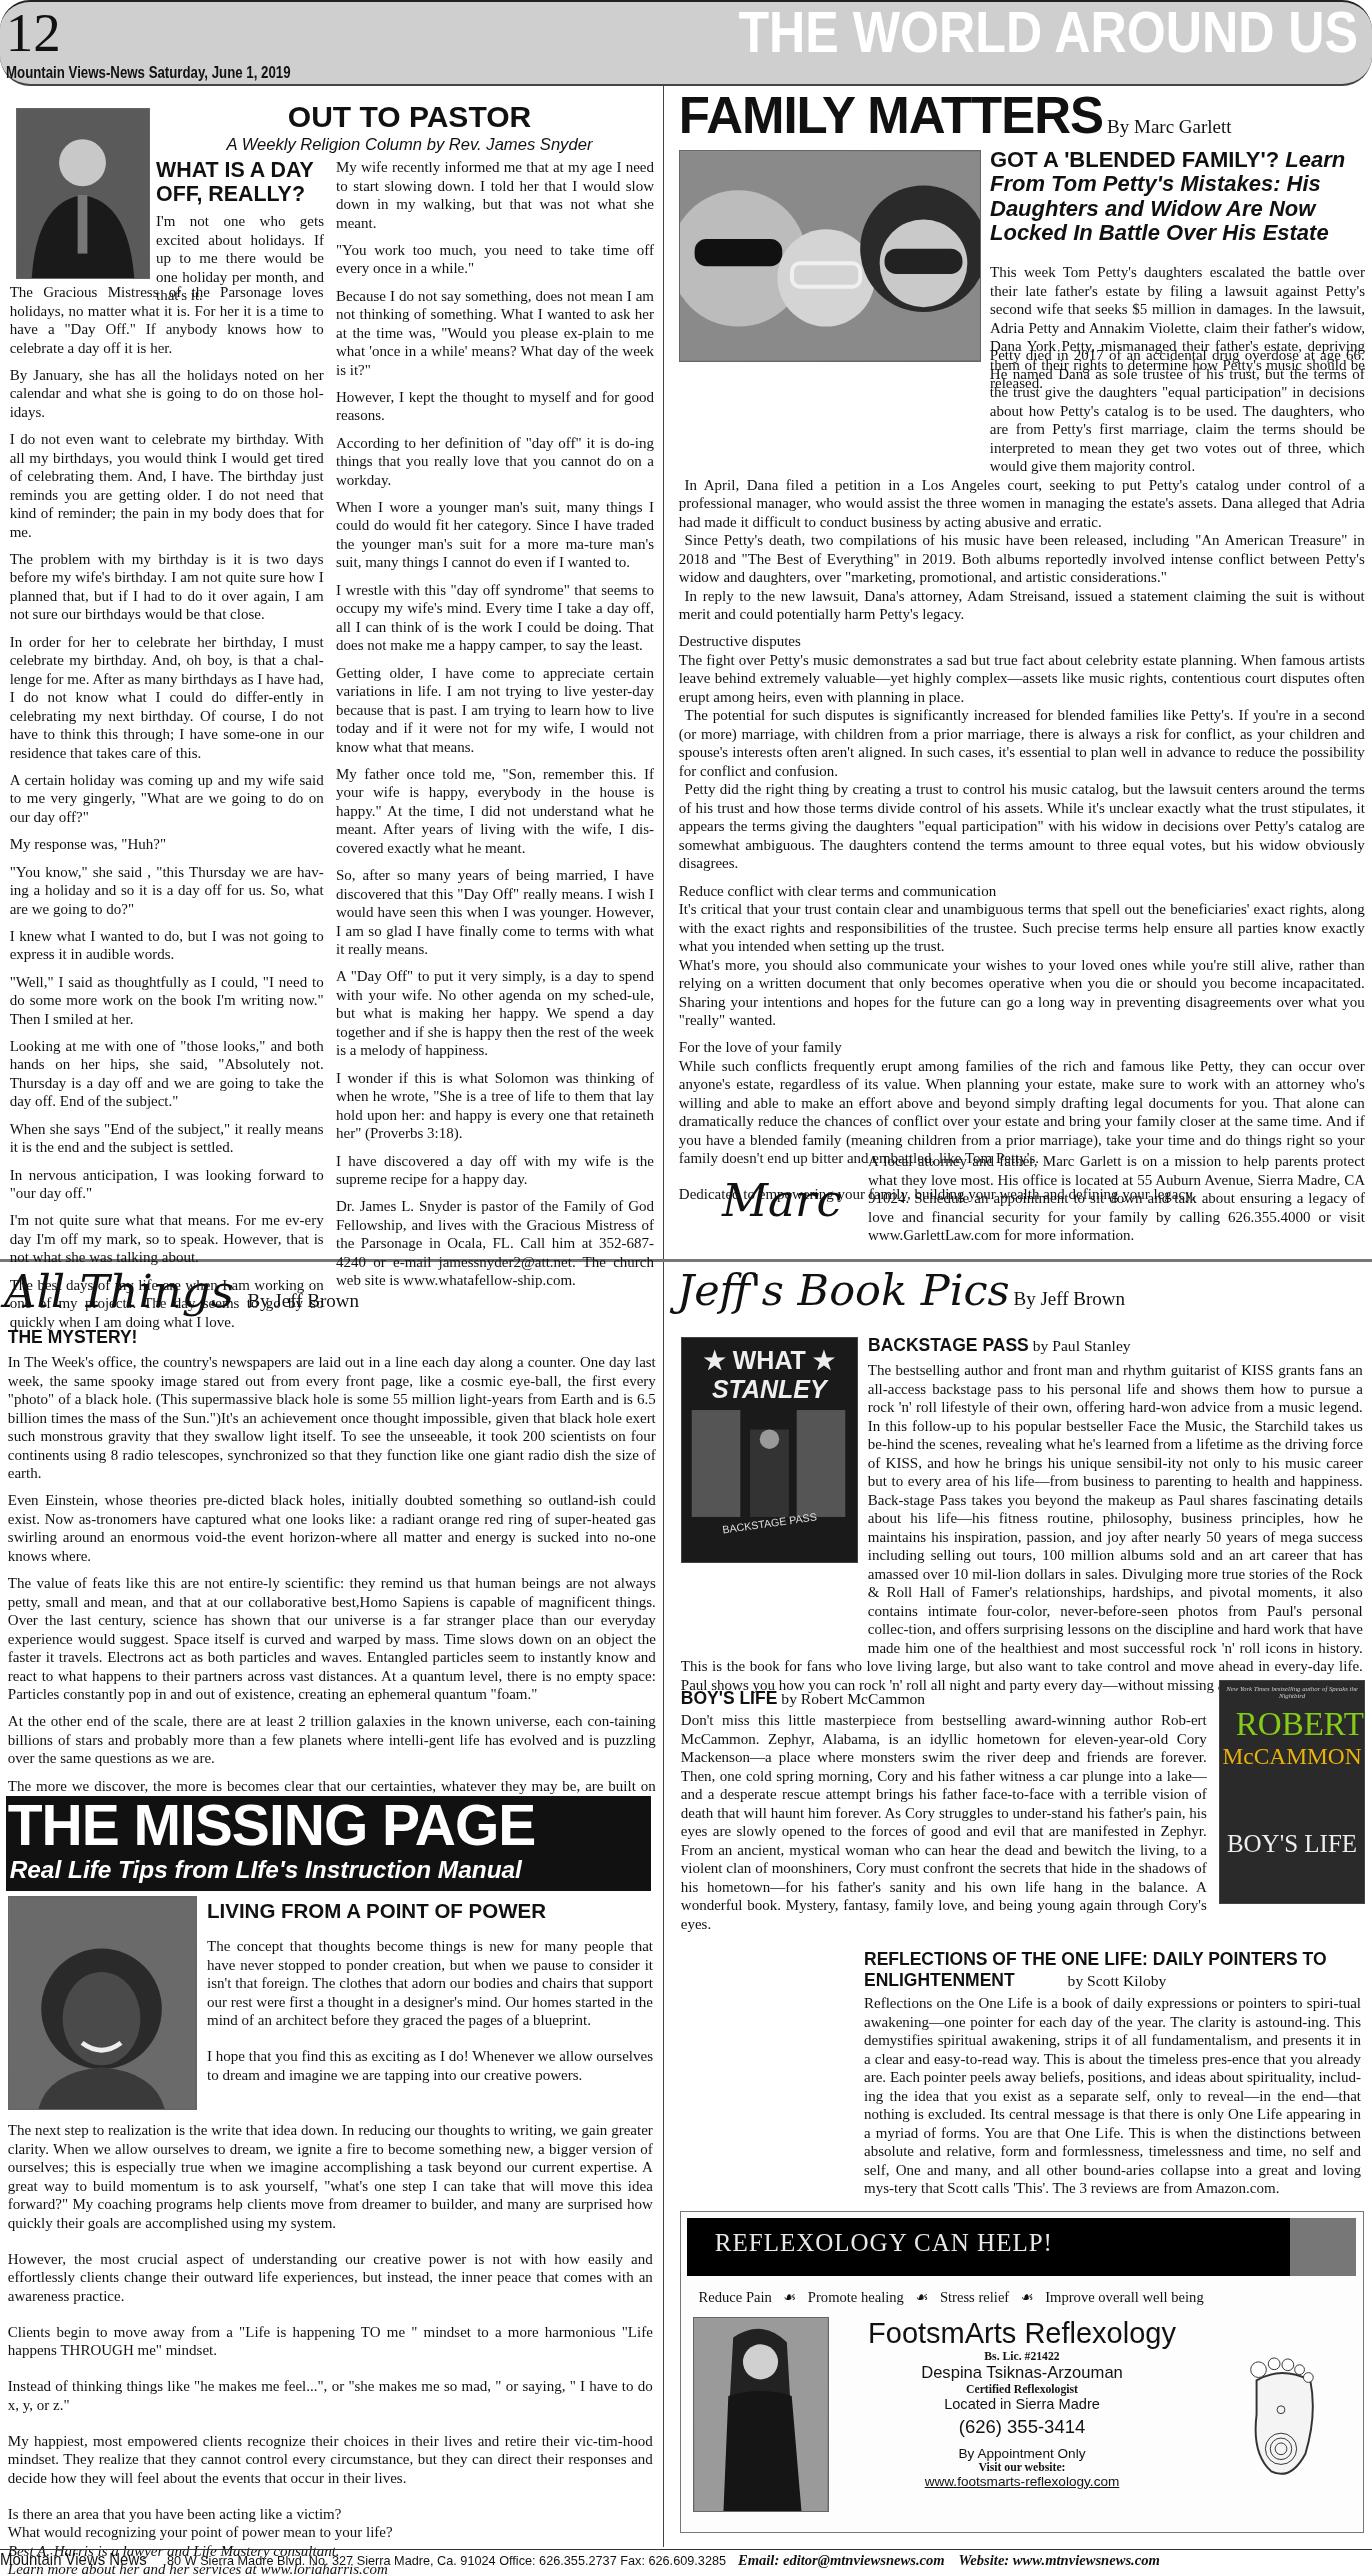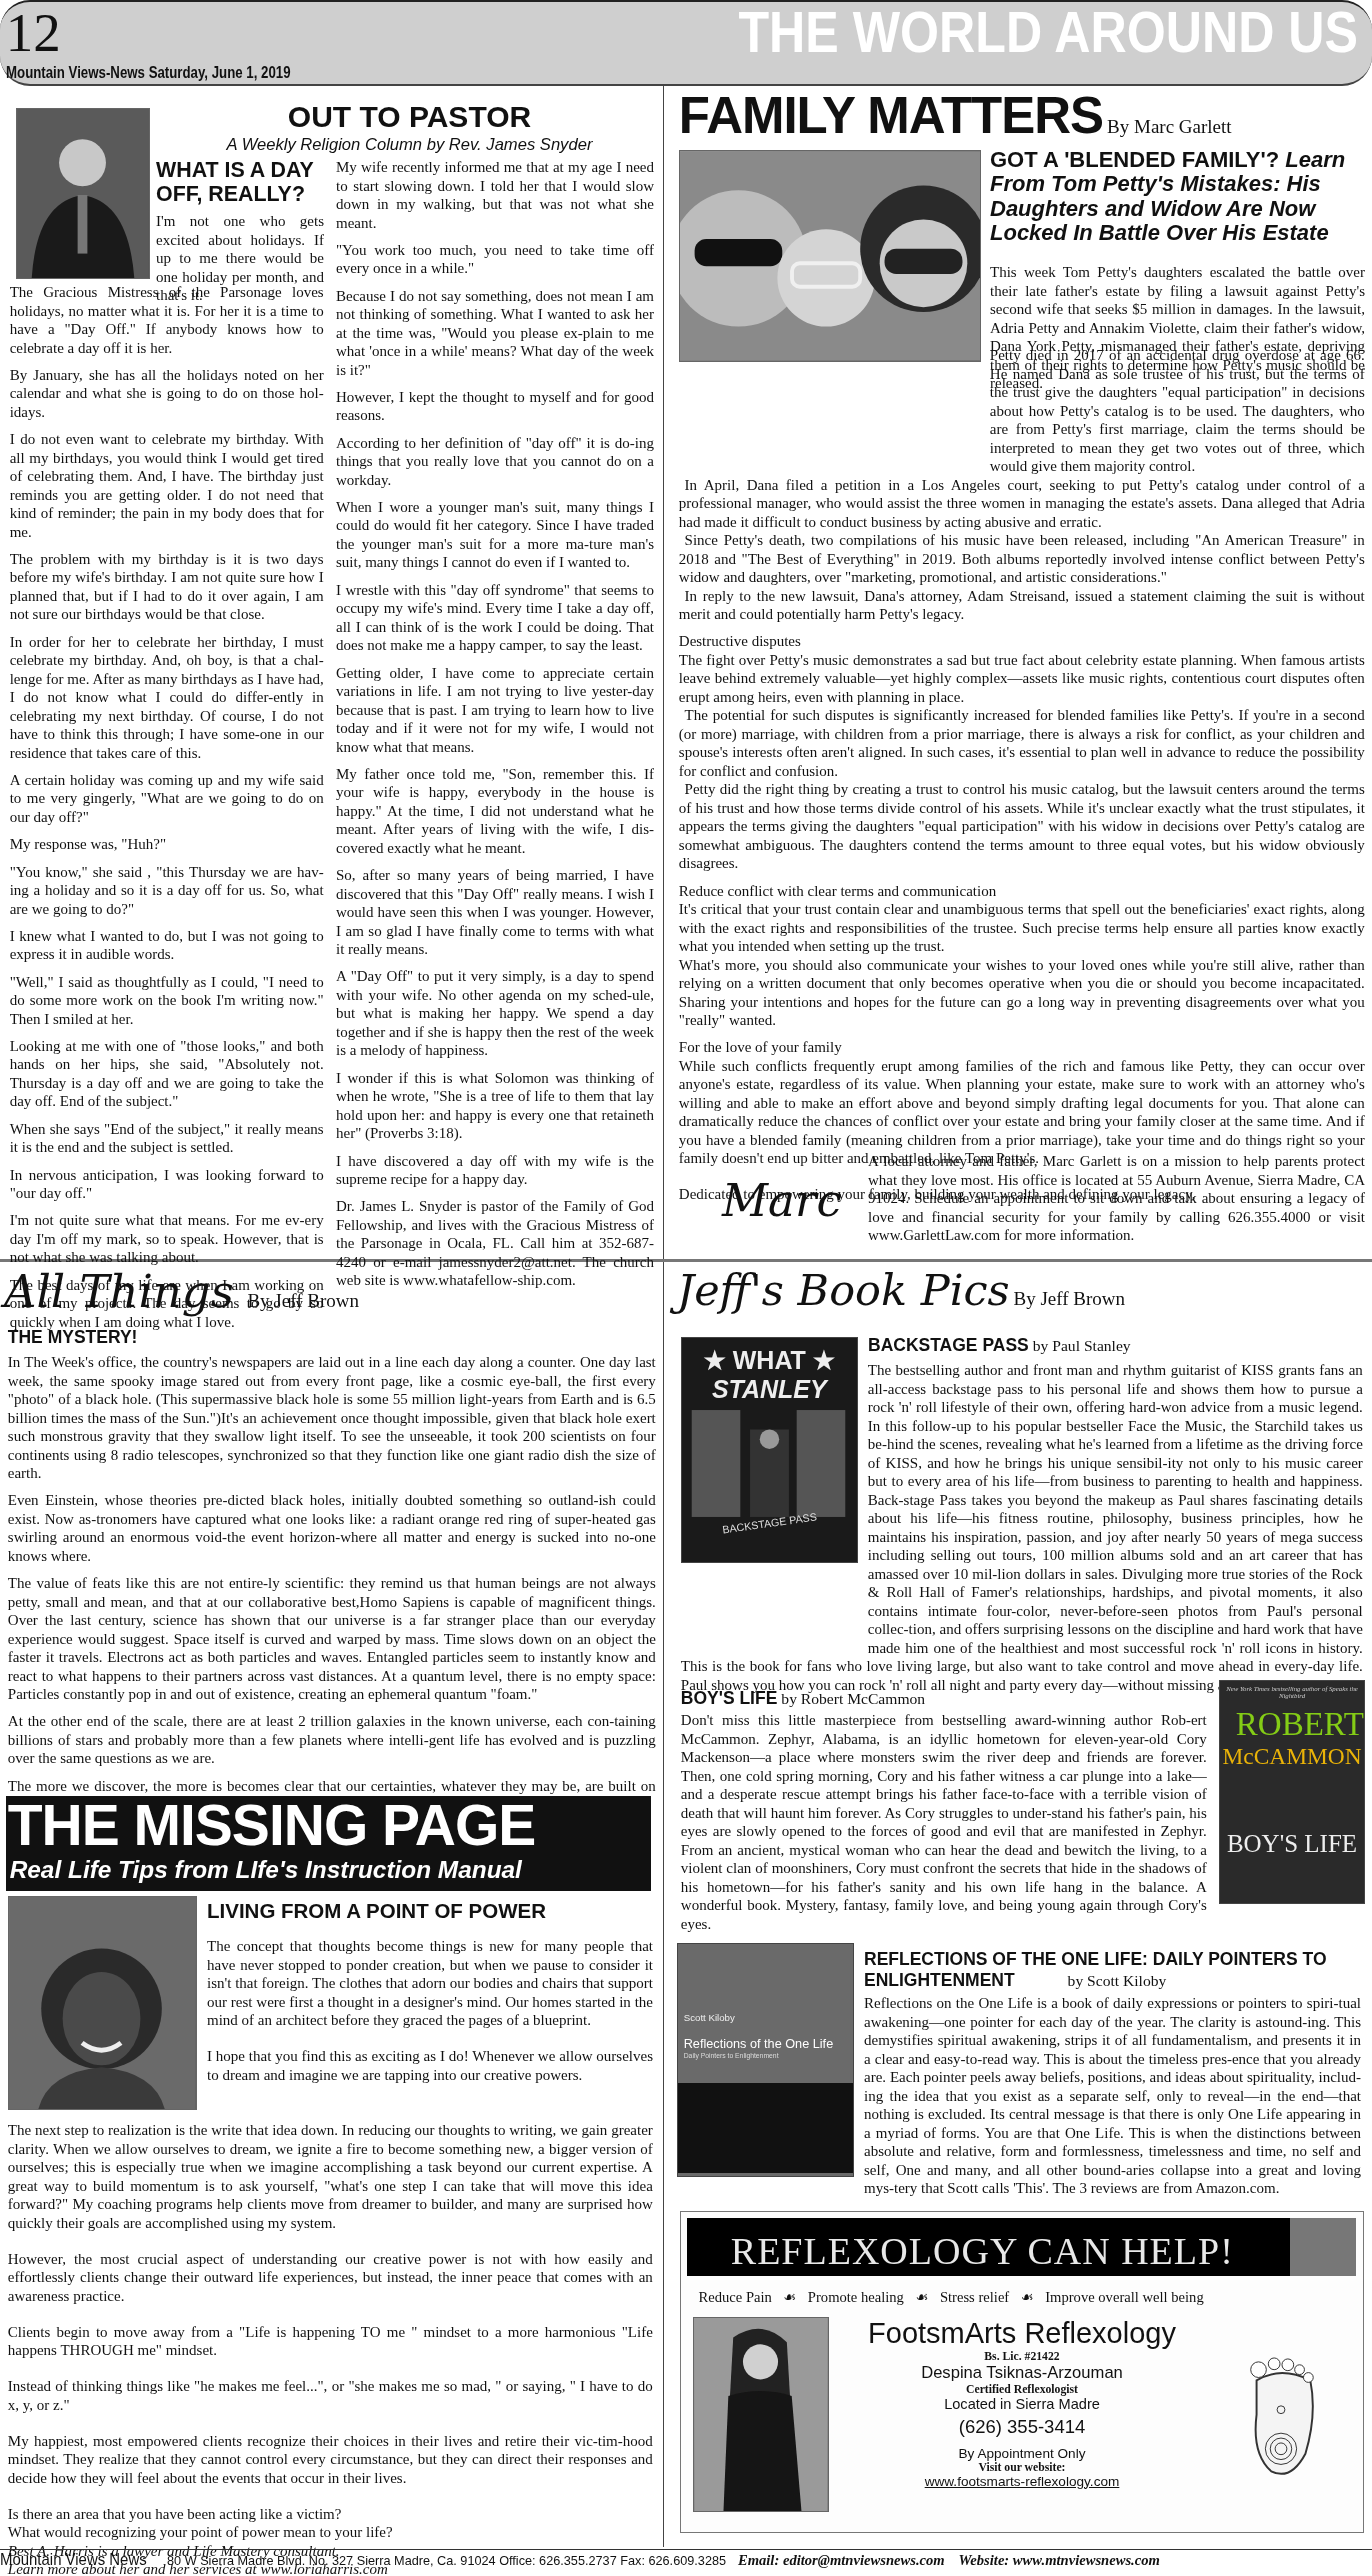--- a/index.html
+++ b/index.html
@@ -203,36 +203,30 @@
     <span class="serif" style="font-size:15.6px;">by Robert McCammon</span>
   </div>
   <div class="abs" style="left:546px;top:415px;width:144px;height:222px;background:#2a2a2a;border:1px solid #444;">
     <div class="serif" style="color:#ccc;font-size:6.8px;font-style:italic;text-align:center;margin-top:3.9px;">New York Times bestselling author of Speaks the Nightbird</div>
     <div class="serif" style="color:#84cc16;font-size:33px;text-align:right;line-height:35px;margin-top:7.8px;">ROBERT</div>
     <div class="serif" style="color:#eab308;font-size:23.4px;text-align:center;line-height:29px;">McCAMMON</div>
     <div class="serif" style="color:#eee;font-size:25px;text-align:center;line-height:29px;margin-top:58px;">BOY'S LIFE</div>
   </div>
   <p class="abs body-text" style="left:7.8px;top:446px;width:526px;">Don't miss this little masterpiece from bestselling award-winning author Rob-ert McCammon. Zephyr, Alabama, is an idyllic hometown for eleven-year-old Cory Mackenson—a place where monsters swim the river deep and friends are forever. Then, one cold spring morning, Cory and his father witness a car plunge into a lake—and a desperate rescue attempt brings his father face-to-face with a terrible vision of death that will haunt him forever. As Cory struggles to under-stand his father's pain, his eyes are slowly opened to the forces of good and evil that are manifested in Zephyr. From an ancient, mystical woman who can hear the dead and bewitch the living, to a violent clan of moonshiners, Cory must confront the secrets that hide in the shadows of his hometown—for his father's sanity and his own life hang in the balance. A wonderful book. Mystery, fantasy, family love, and being young again through Cory's eyes.</p>
 
-  <div class="abs" style="left:3.9px;top:678px;width:175px;height:232px;background:#6a6a6a;border:1px solid #444;">
-    <div class="sans" style="color:#eee;font-size:9.7px;margin:68px 0 0 5.8px;">Scott Kiloby</div>
-    <div class="sans" style="color:#fff;font-size:12.7px;margin:13.6px 0 0 5.8px;">Reflections of the One Life</div>
-    <div class="sans" style="color:#ddd;font-size:6.8px;margin:1.9px 0 0 5.8px;">Daily Pointers to Enlightenment</div>
-    <div style="background:#111;height:90px;margin-top:23.4px;"></div>
-  </div>
   <div class="abs head-sans" style="left:191px;top:684px;width:497px;font-size:17.5px;line-height:20.5px;">
     <span>REFLECTIONS OF THE ONE LIFE: DAILY POINTERS TO ENLIGHTENMENT</span>
     <span class="serif" style="font-weight:normal;font-size:15.6px;margin-left:39px;padding-left:9px;">by Scott Kiloby</span>
   </div>
   <p class="abs body-text" style="left:191px;top:729px;width:497px;">Reflections on the One Life is a book of daily expressions or pointers to spiri-tual awakening—one pointer for each day of the year. The clarity is astound-ing. This demystifies spiritual awakening, strips it of all fundamentalism, and presents it in a clear and easy-to-read way. This is about the timeless pres-ence that you already are. Each pointer peels away beliefs, positions, and ideas about spirituality, includ-ing the idea that you exist as a separate self, only to reveal—in the end—that nothing is excluded. Its central message is that there is only One Life appearing in a myriad of forms. You are that One Life. This is when the distinctions between absolute and relative, form and formlessness, timelessness and time, no self and self, One and many, and all other bound-aries collapse into a great and loving mys-tery that Scott calls 'This'. The 3 reviews are from Amazon.com.</p>
 </section>
 
 <div class="abs ad-box" style="left:680px;top:2211px;width:682px;height:320px;">
   <div class="abs" style="left:5.8px;top:5.8px;width:669px;height:58px;background:#000;">
-    <div class="abs serif" style="left:44px;top:11.7px;color:#e8e8e8;font-size:38px;letter-spacing:1px;">REFLEXOLOGY CAN HELP!</div>
+    <div class="abs serif" style="left:28px;top:11.7px;color:#e8e8e8;font-size:25px;letter-spacing:1px;">REFLEXOLOGY CAN HELP!</div>
     <div class="abs" style="right:0;top:0;width:66px;height:58px;background:#777;"></div>
   </div>
   <div class="abs serif" style="left:17.5px;top:76px;width:653px;font-size:14.6px;white-space:nowrap;">
     <span>Reduce Pain</span>
     <span style="margin:0 7.8px;">☙</span>
     <span>Promote healing</span>
     <span style="margin:0 7.8px;">☙</span>
     <span>Stress relief</span>
     <span style="margin:0 7.8px;">☙</span>
     <span>Improve overall well being</span>

